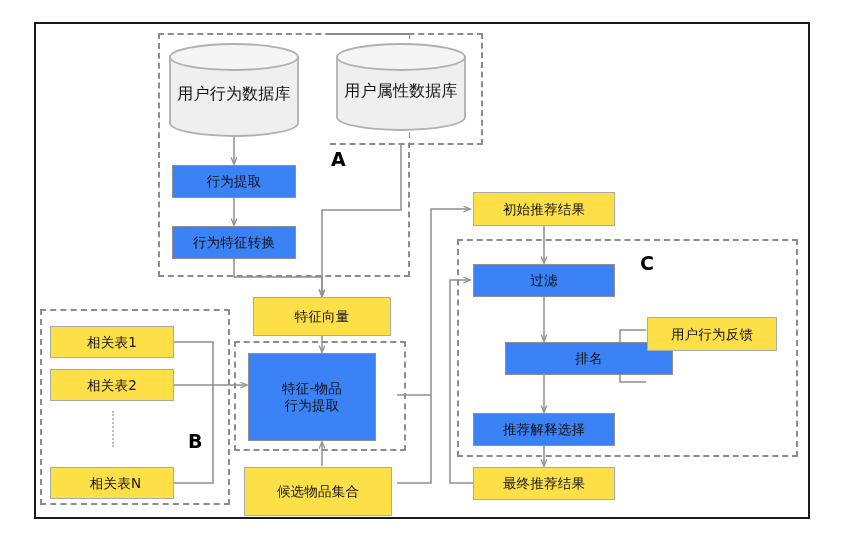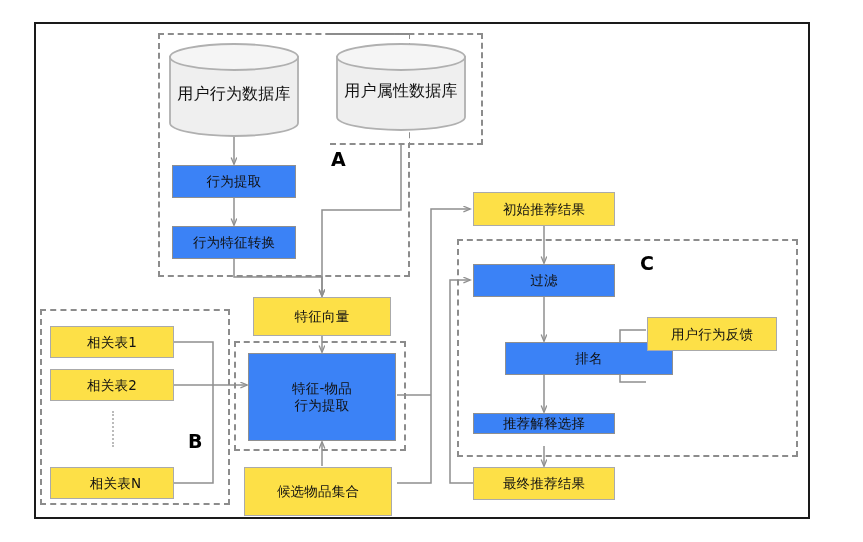--- a/index.html
+++ b/index.html
@@ -196,42 +196,42 @@
   </div>
 
   <div class="vdots" style="left:112px; top:411px;"></div>
 
   <div class="node light" style="left:50px; top:467px; width:124px; height:32px;padding-left:7px;">
     <span>相关表N</span>
   </div>
 
   <div class="group-box" style="left:234px; top:341px; width:172px; height:110px;"></div>
 
-  <div class="node dark" style="left:248px; top:353px; width:148px; height:88px; flex-direction:column;">
+  <div class="node dark" style="left:248px; top:353px; width:128px; height:88px; flex-direction:column;">
     <span>特征-物品</span>
     <span>行为提取</span>
   </div>
 
   <div class="node light" style="left:244px; top:467px; width:148px; height:49px;text-align:right;">
     <span>候选物品集合</span>
   </div>
 
   <div class="node light" style="left:473px; top:192px; width:142px; height:34px;">
     <span>初始推荐结果</span>
   </div>
 
   <div class="node dark" style="left:473px; top:264px; width:142px; height:33px;">
     <span>过滤</span>
   </div>
 
   <div class="node dark" style="left:461px; top:342px; width:168px; height:33px;margin-left:44px;">
     <span>排名</span>
   </div>
 
-  <div class="node dark" style="left:473px; top:413px; width:142px; height:21px;">
+  <div class="node dark" style="left:473px; top:413px; width:142px; height:33px;">
     <span>推荐解释选择</span>
   </div>
 
   <div class="node light" style="left:473px; top:467px; width:142px; height:33px;">
     <span>最终推荐结果</span>
   </div>
 
   <div class="node light" style="left:647px; top:317px; width:130px; height:34px;">
     <span>用户行为反馈</span>
   </div>

